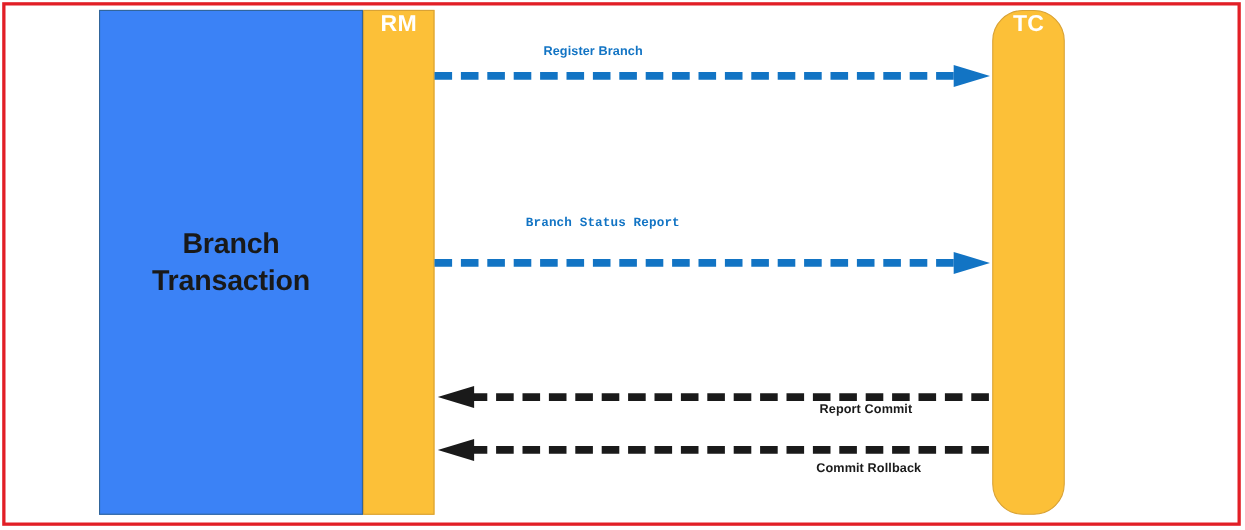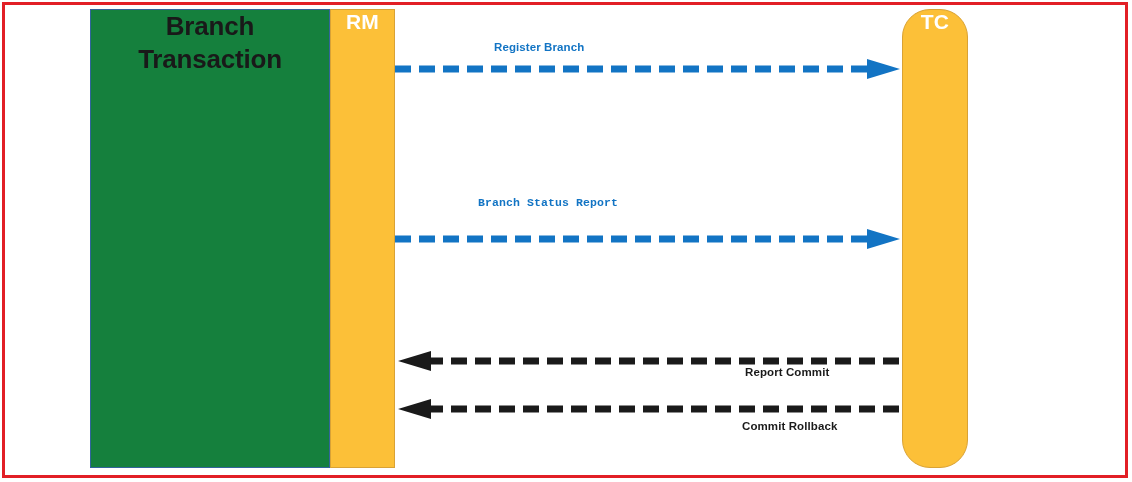--- a/index.html
+++ b/index.html
@@ -29,24 +29,25 @@
     box-sizing: border-box;
     pointer-events: none;
   }
   
   .branch-box {
     position: absolute;
     left: 90px;
     top: 9px;
     width: 240px;
     height: 459px;
-    background: #15803d;
+    background: #3b82f6;
     border: 1.6px solid #31659b;
     box-sizing: border-box;
     display: flex;
+    align-items: center;
     justify-content: center;
   }
   .branch-box-label {
     font-size: 26px;
     font-weight: bold;
     color: #191919;
     line-height: 1.28;
     text-align: center;
     letter-spacing: -0.2px;
     white-space: pre-line;

